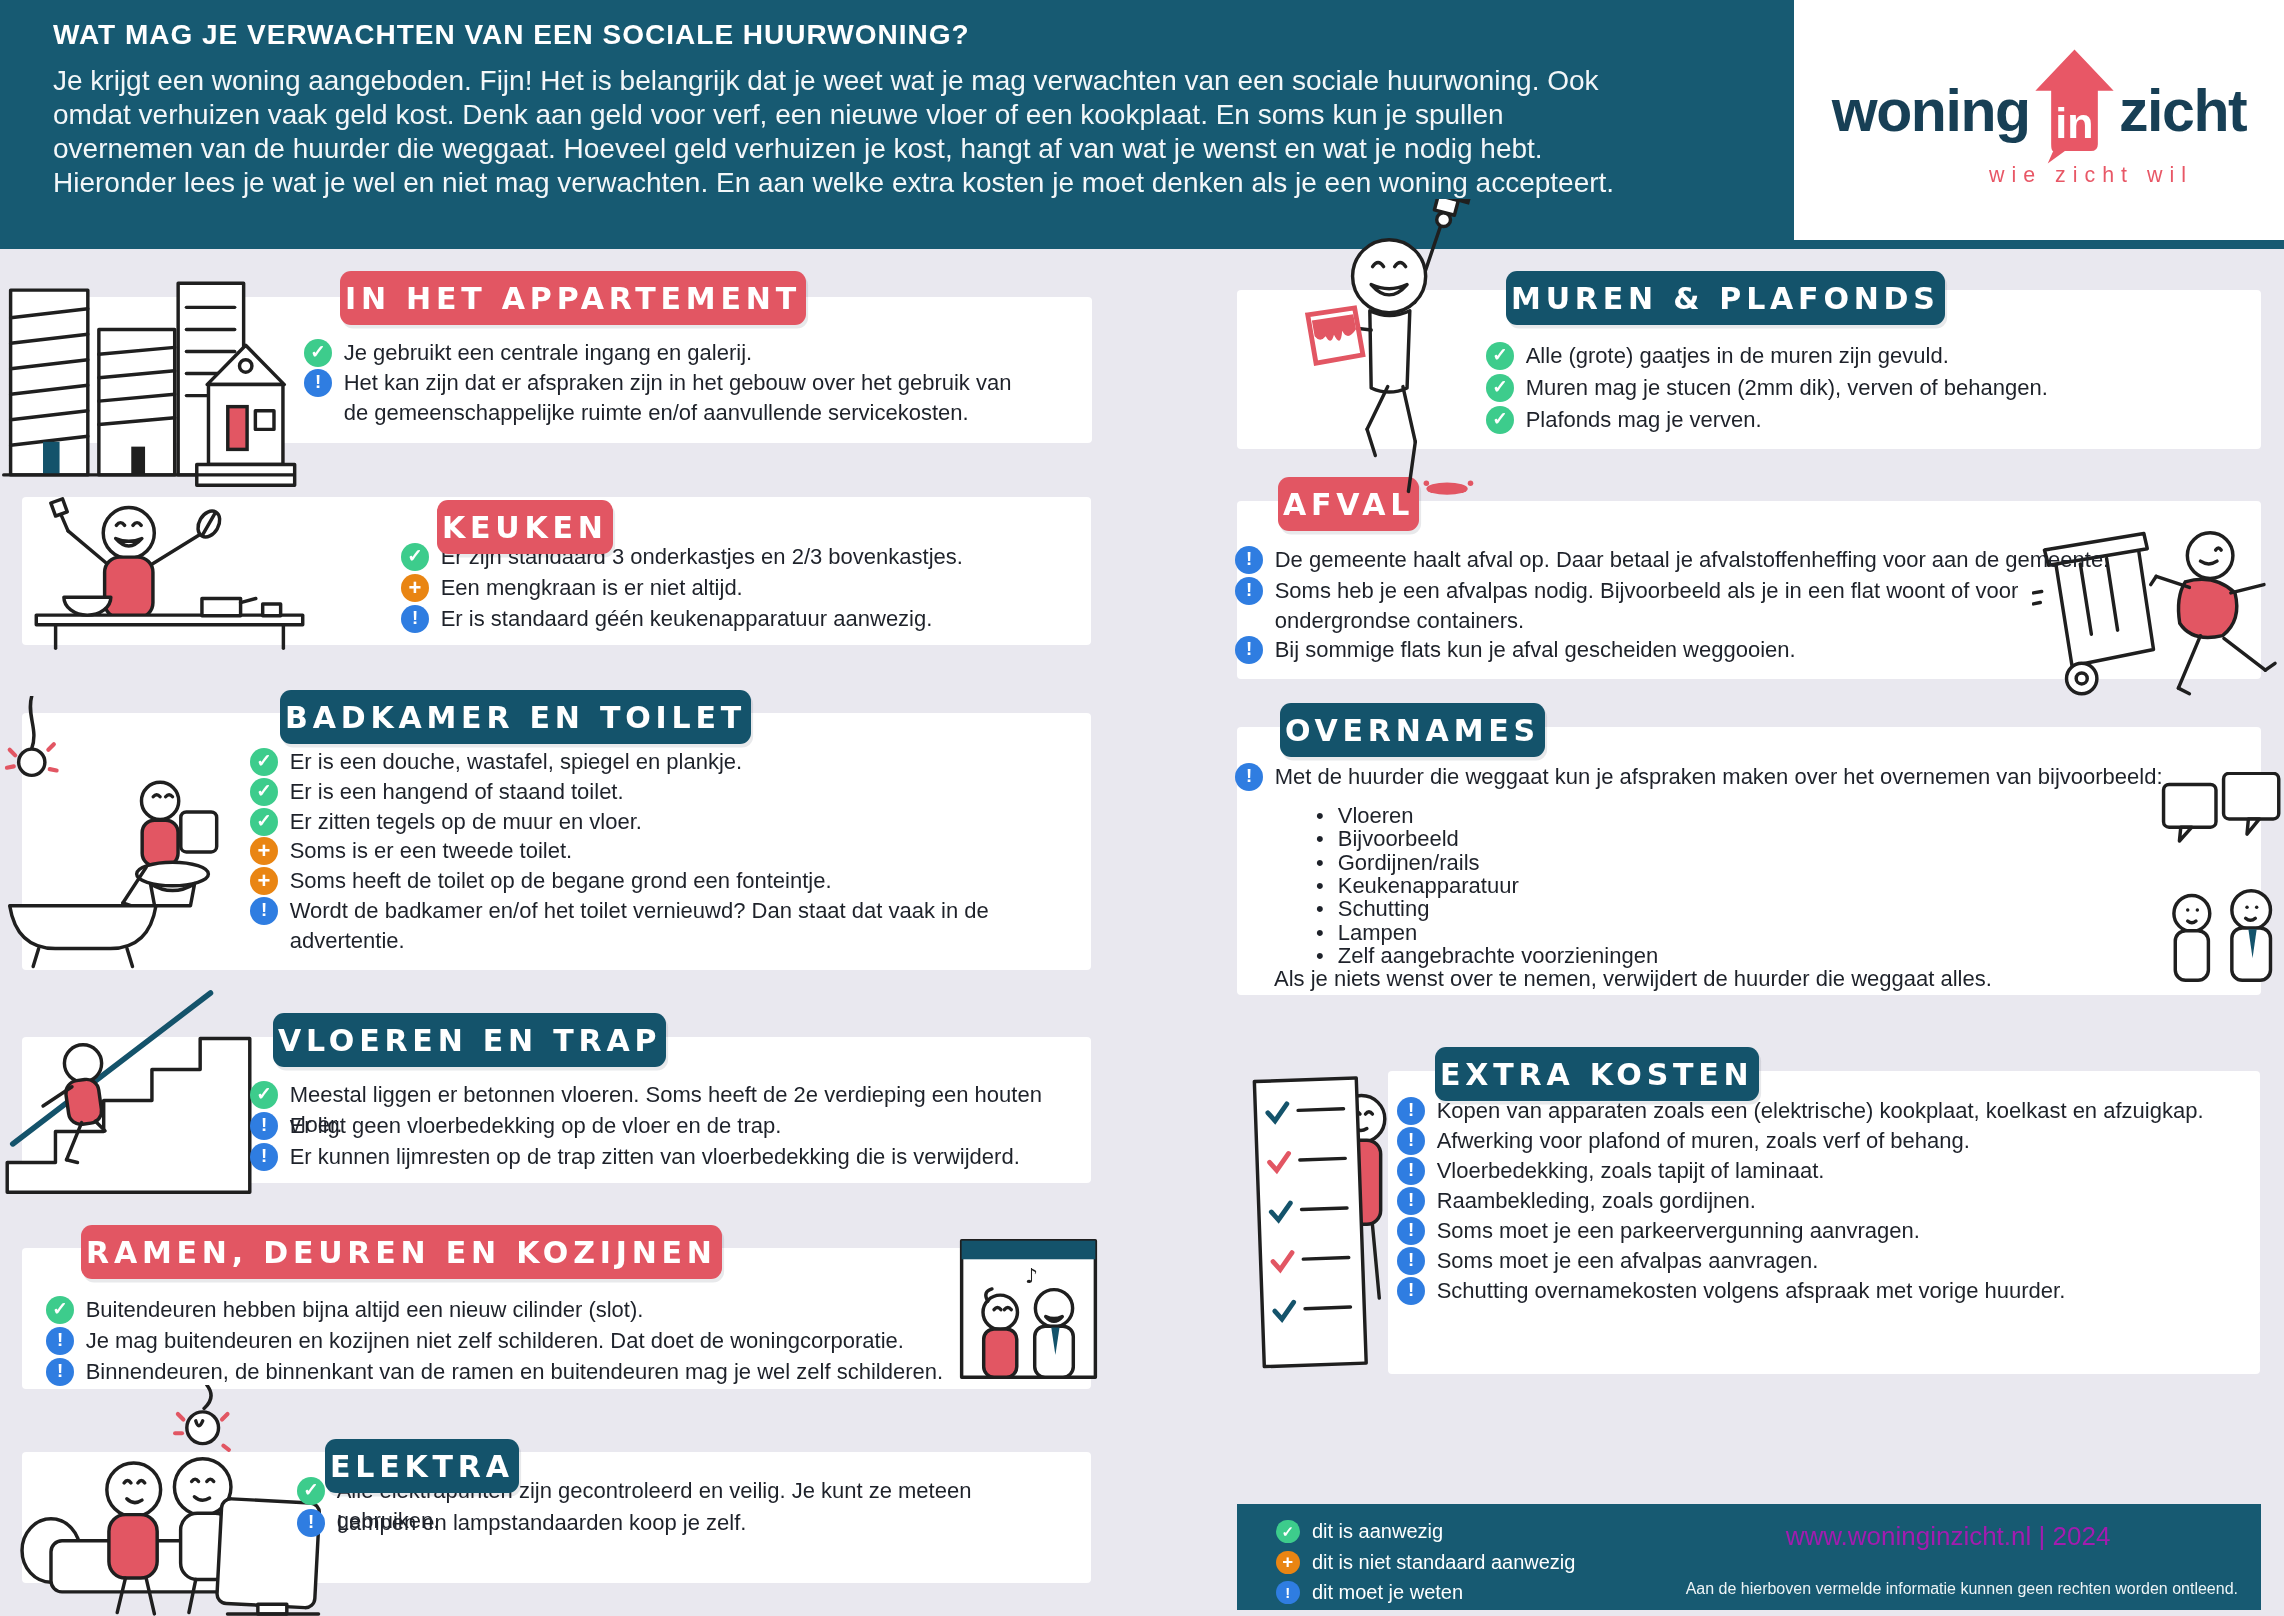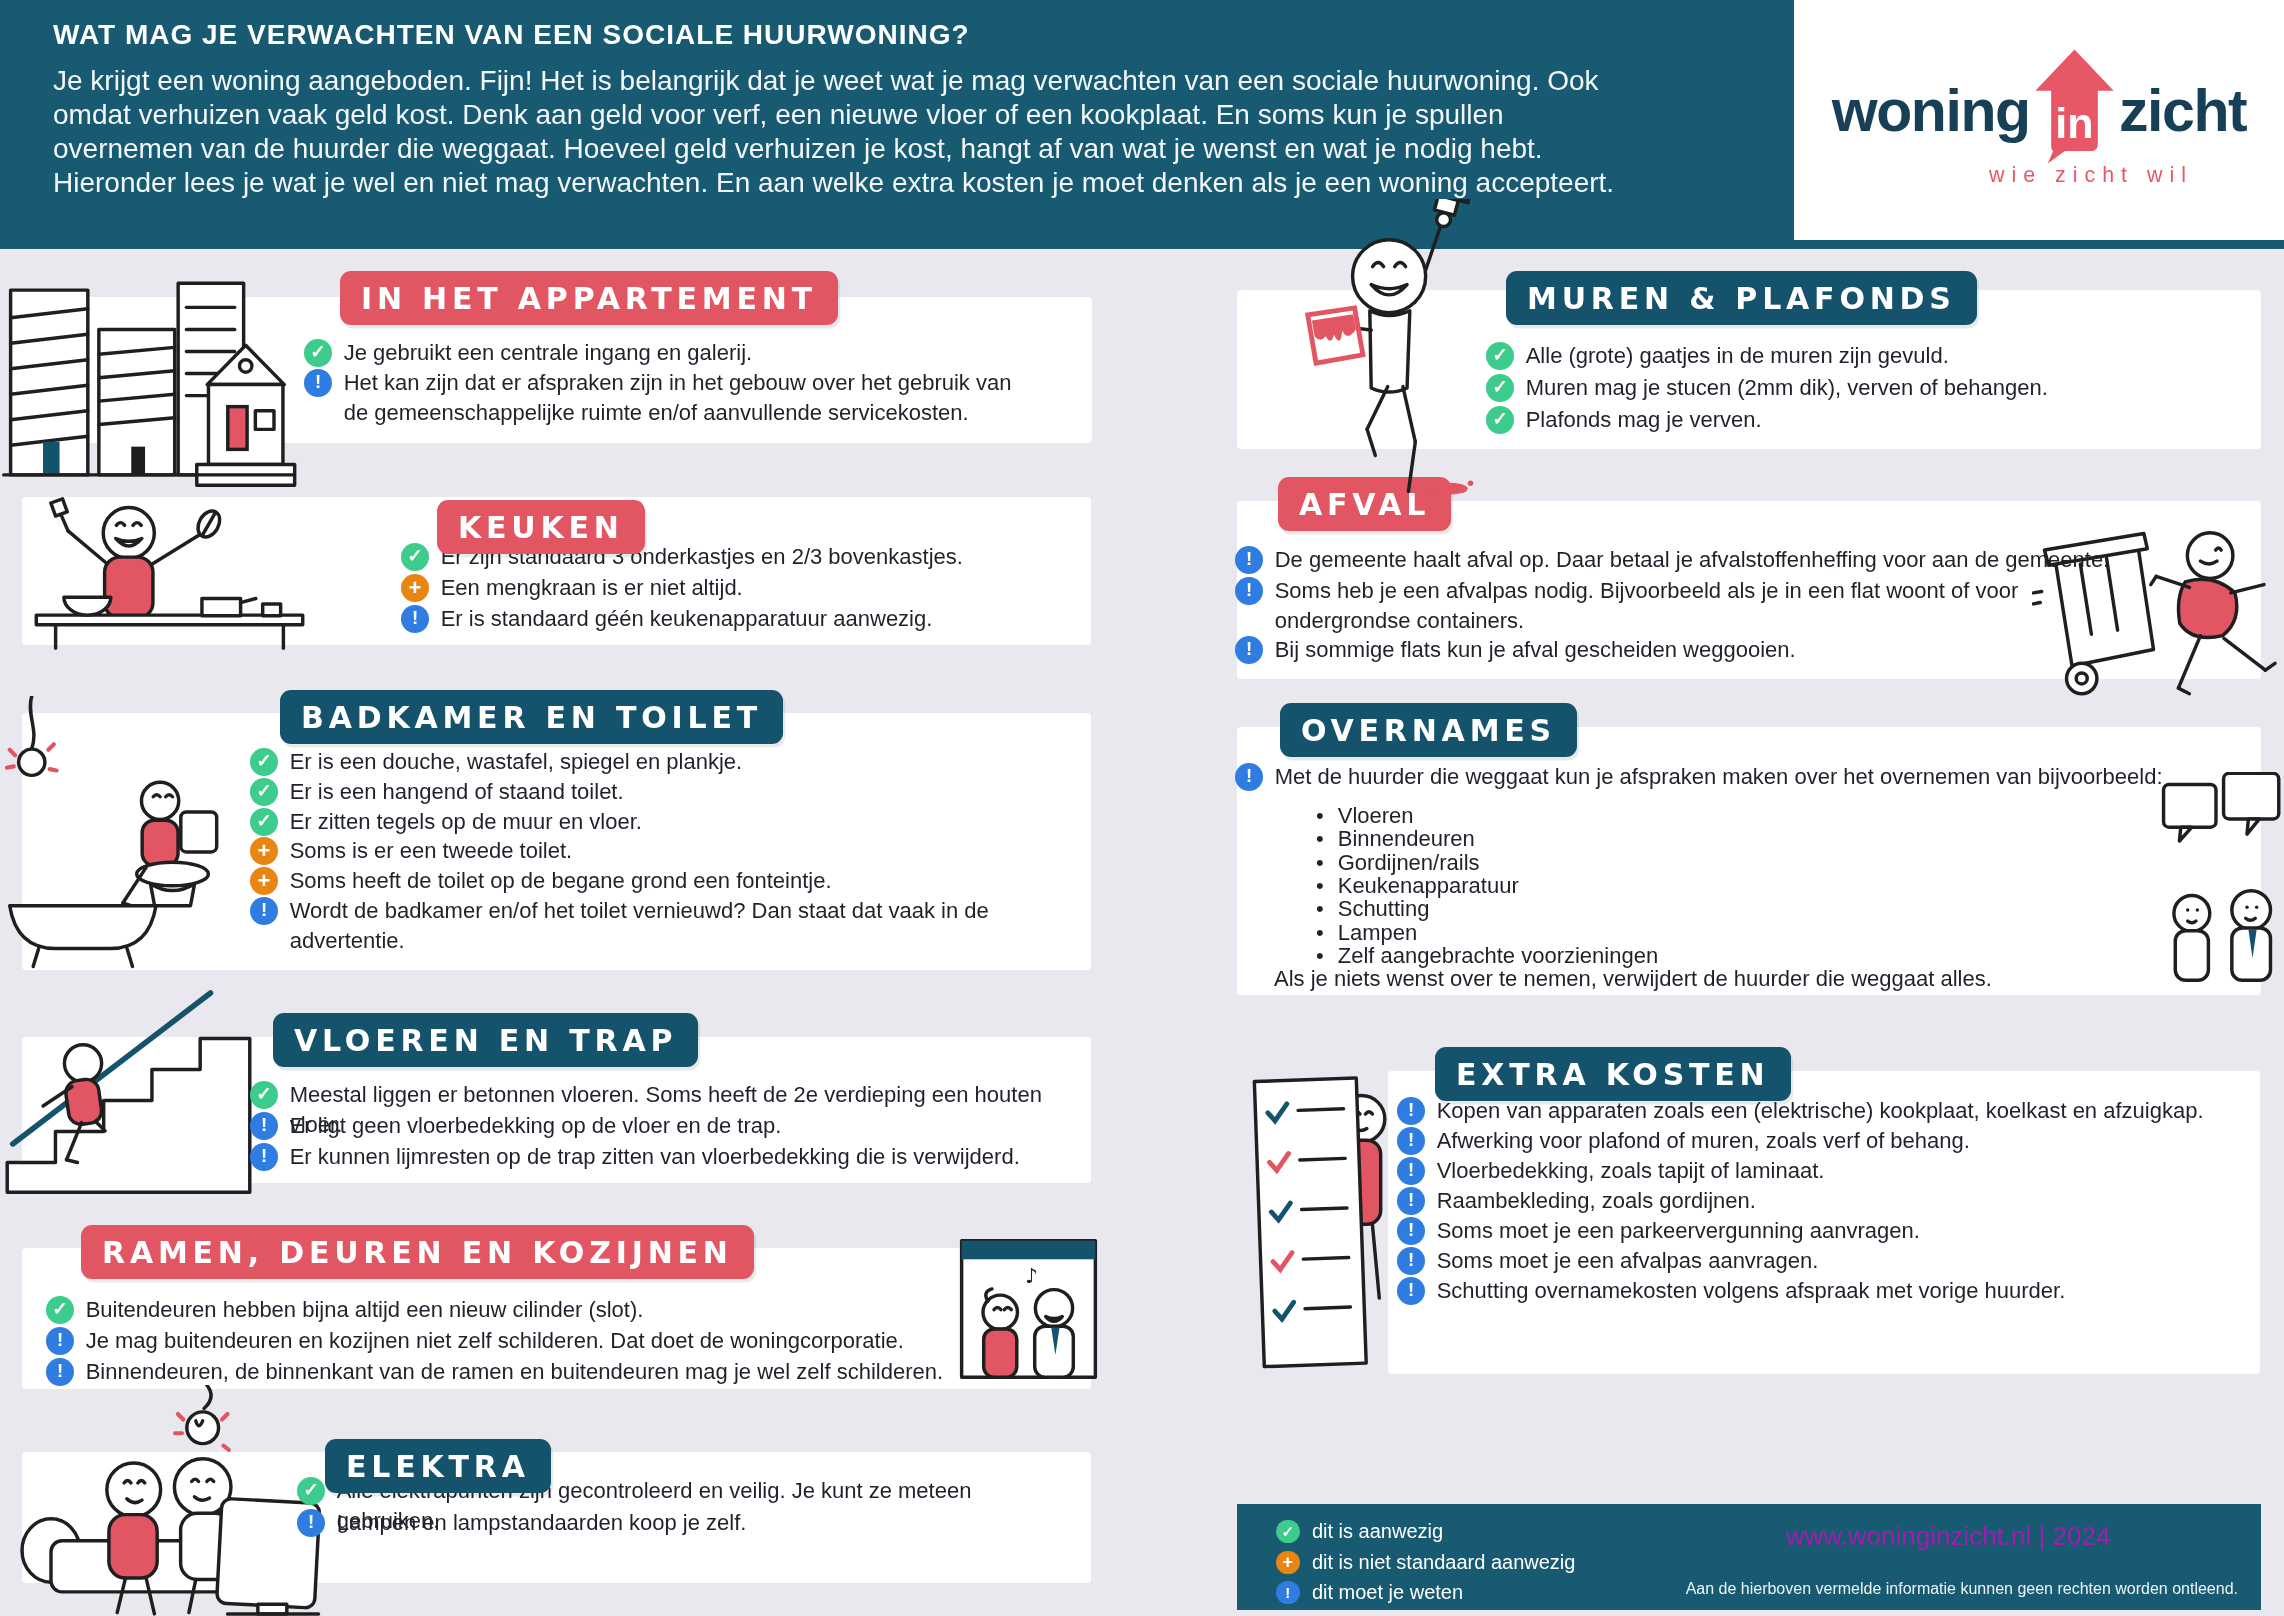--- a/index.html
+++ b/index.html
@@ -19,21 +19,21 @@
   .logo-row{display:flex;align-items:center;justify-content:center;}
   .logo-word{font-size:59px;font-weight:700;color:#173f55;letter-spacing:-1.4px;}
   .logo-house{position:relative;width:81px;height:117px;margin:0 4.1px;top:-4.1px;}
   .logo-house svg{position:absolute;left:0;top:0;}
   .logo-in{position:absolute;left:0;top:51px;width:81px;text-align:center;font-size:43px;font-weight:700;color:#ffffff;}
   .logo-tagline-row{display:flex;align-items:flex-start;margin-top:-19.3px;margin-left:104px;}
   .logo-tagline{font-size:21.4px;color:#e85766;letter-spacing:7px;font-weight:400;margin-top:12.4px;}
 
   
   .card{position:absolute;background:#ffffff;border-radius:4.1px;z-index:1;}
-  .badge{position:absolute;height:54px;display:flex;align-items:center;padding:0 21px;
+  .badge{position:absolute;height:54px;display:flex;align-items:center;padding:0 5px;
          border-radius:11px;color:#ffffff;font-size:30px;font-weight:700;letter-spacing:4.8px;
          z-index:6;font-family:"DejaVu Sans",sans-serif;box-shadow:2.1px 3.5px 0 rgba(30,40,60,0.10);}
   .badge.red{background:#e25663;}
   .badge.teal{background:#14536b;}
 
   
   .item{position:absolute;display:flex;align-items:flex-start;z-index:5;}
   .ico{flex:0 0 28px;width:28px;height:28px;border-radius:50%;display:flex;align-items:center;
        justify-content:center;color:#fff;font-weight:700;font-size:18.6px;margin-top:0.7px;line-height:1;}
   .ico.check{background:#3dcc8c;}
@@ -227,21 +227,21 @@
   <div class="item" style="left:1235px;top:762px;width:981px">
     <span class="ico exclaim">!</span>
     <span class="item-text">Met de huurder die weggaat kun je afspraken maken over het overnemen van bijvoorbeeld:</span>
   </div>
   <div class="bullet" style="left:1316px;top:803px">
     <span class="bullet-dot">•</span>
     <span class="bullet-text">Vloeren</span>
   </div>
   <div class="bullet" style="left:1316px;top:826px">
     <span class="bullet-dot">•</span>
-    <span class="bullet-text">Binnendeuren</span>
+    <span class="bullet-text">Bijvoorbeeld</span>
   </div>
   <div class="bullet" style="left:1316px;top:850px">
     <span class="bullet-dot">•</span>
     <span class="bullet-text">Gordijnen/rails</span>
   </div>
   <div class="bullet" style="left:1316px;top:873px">
     <span class="bullet-dot">•</span>
     <span class="bullet-text">Keukenapparatuur</span>
   </div>
   <div class="bullet" style="left:1316px;top:896px">

